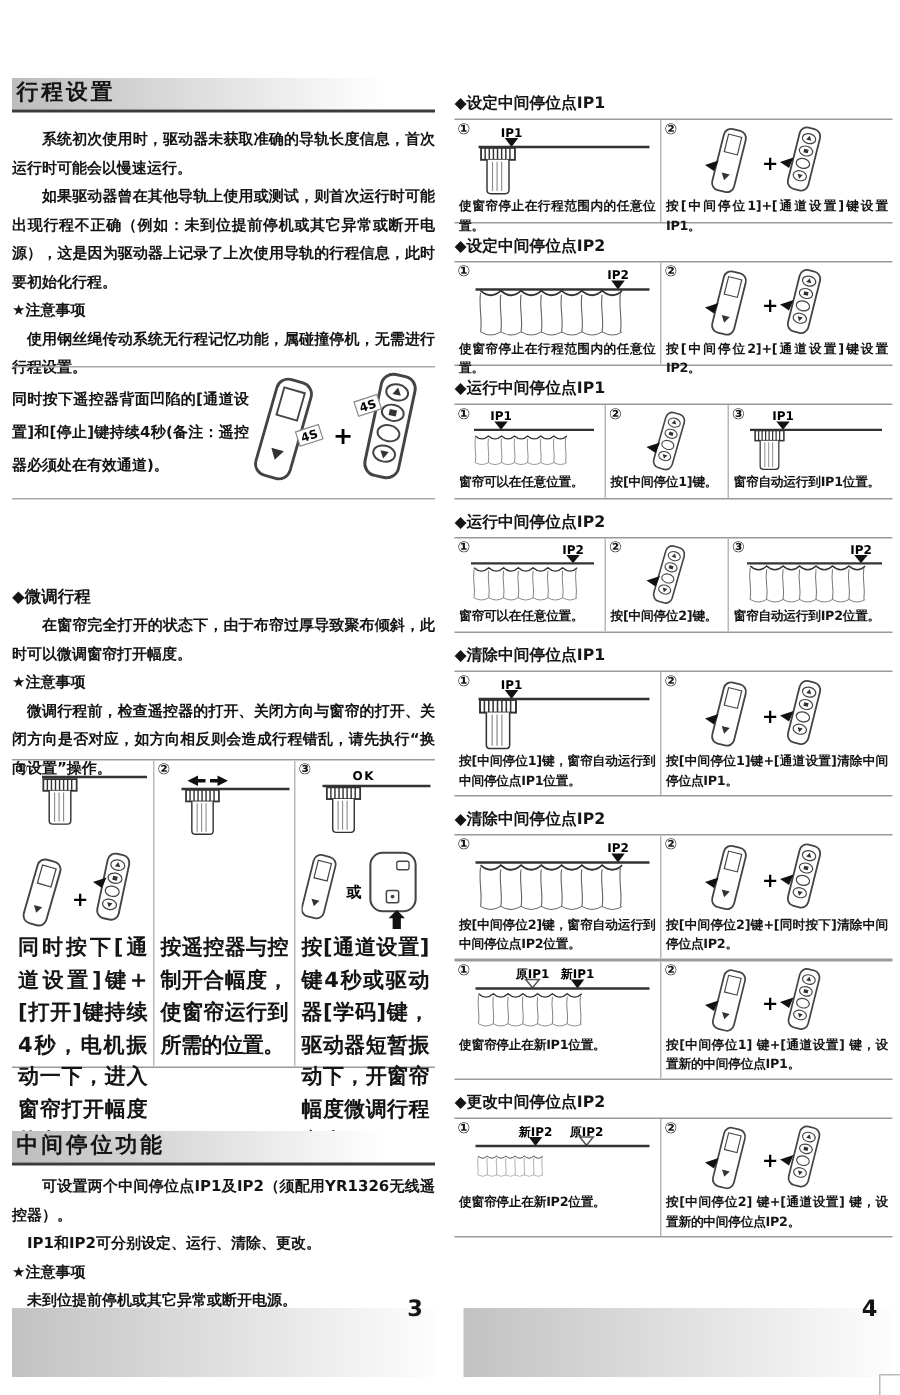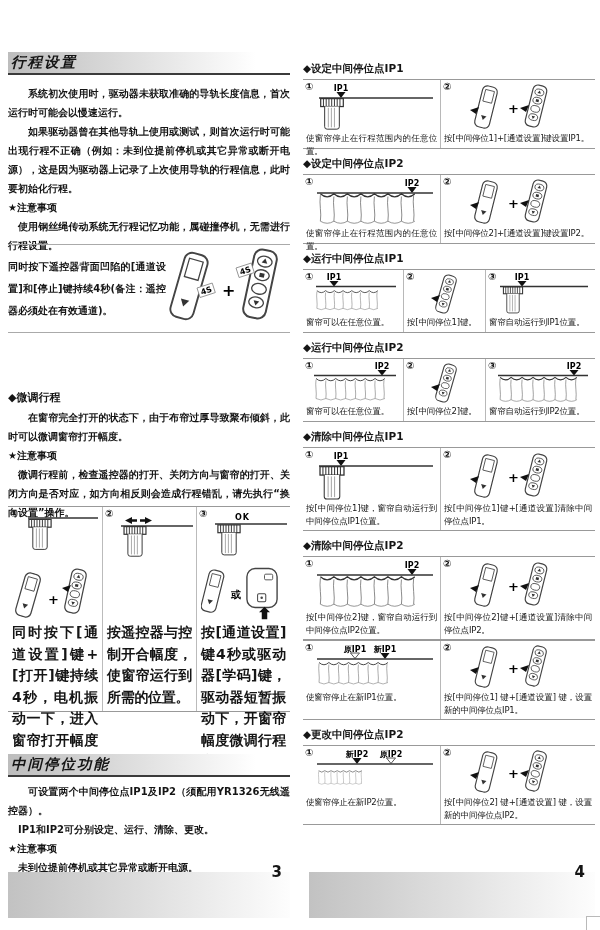--- a/index.html
+++ b/index.html
@@ -5,35 +5,35 @@
   html,body{margin:0;padding:0;background:#fff;}
   .sheet{position:relative;width:600px;height:930px;background:#fff;overflow:hidden;
          font-family:"DejaVu Sans","Liberation Sans",sans-serif;color:#151515;}
   .page{position:absolute;top:0;}
   #pl{left:8px;width:282px;height:930px;}
   #pr{left:303px;width:292px;height:930px;}
 
   .h1{position:absolute;left:0;width:100%;height:23px;box-sizing:border-box;
       background:linear-gradient(to right,#bdbdbd,#ffffff 88%);
       border-bottom:2px solid #3b3b3b;font-size:14.5px;font-weight:bold;
-      line-height:21px;padding-left:3px;letter-spacing:2px;font-style:italic;}
+      line-height:21px;padding-left:3px;letter-spacing:2px;}
   .bodytext{font-size:10px;font-weight:bold;line-height:19px;text-align:justify;}
   .ind2{text-indent:20px;}
   .ind1{text-indent:10px;}
   .sub{font-size:11px;font-weight:bold;}
   .absblk{position:absolute;left:0;width:282px;}
 
   
   .row{display:flex;border-top:1px solid #999;border-bottom:1px solid #999;box-sizing:border-box;}
   .cell{position:relative;box-sizing:border-box;padding:2px 3px 0 3px;}
   .cell + .cell{border-left:1px solid #b8b8b8;}
   .num{position:absolute;left:2px;top:1px;font-size:10px;font-weight:bold;z-index:2;}
   .illwrap{position:relative;}
   .illwrap svg{display:block;margin:0 auto;}
-  .cap{font-size:8.5px;font-weight:normal;line-height:13px;text-align:justify;letter-spacing:-0.2px;}
+  .cap{font-size:8.5px;font-weight:bold;line-height:13px;text-align:justify;letter-spacing:-0.2px;}
 
   .rp-title{font-size:10.5px;font-weight:bold;margin:8px 0 3px 0;}
   .rp-sec:first-child .rp-title{margin-top:12px;}
 
   
   #ft-table{position:absolute;top:506px;left:0;width:282px;height:206px;
             border-top:1px solid #999;border-bottom:1px solid #999;display:flex;box-sizing:border-box;}
   .ft-cell{width:94px;position:relative;box-sizing:border-box;padding:3px 4px 0 4px;}
   .ft-cell + .ft-cell{border-left:1px solid #bbb;}
   .ft-ill{position:relative;height:112px;}
@@ -394,21 +394,21 @@
             <span class="num">②</span>
             <div class="illwrap" style="height:52px">
               <svg width="120" height="52" viewBox="0 0 120 52">
                 <use href="#remA" x="18" y="4" width="20" height="44" transform="rotate(14 28 26)"></use>
                 <path d="M12 29 l9 -3 -3 7 z" fill="#111"></path>
                 <text x="50" y="32" font-size="13" font-weight="bold">+</text>
                 <use href="#remB" x="68" y="3" width="20" height="44" transform="rotate(14 78 25)"></use>
                 <path d="M62 27 l9 -3 -3 7 z" fill="#111"></path>
               </svg>
             </div>
-            <div class="cap">按[中间停位2]键+[通道设置]清除中间停位点IP2。</div>
+            <div class="cap">按[中间停位2]键+[同时按下]清除中间停位点IP2。</div>
           </div>
         </div>
       </div>
 
       <div class="rp-sec">
         <div class="row" style="height:80px">
           <div class="cell" style="width:137px">
             <span class="num">①</span>
             <div class="illwrap" style="height:48px">
               <svg width="126" height="48" viewBox="0 0 126 48">

